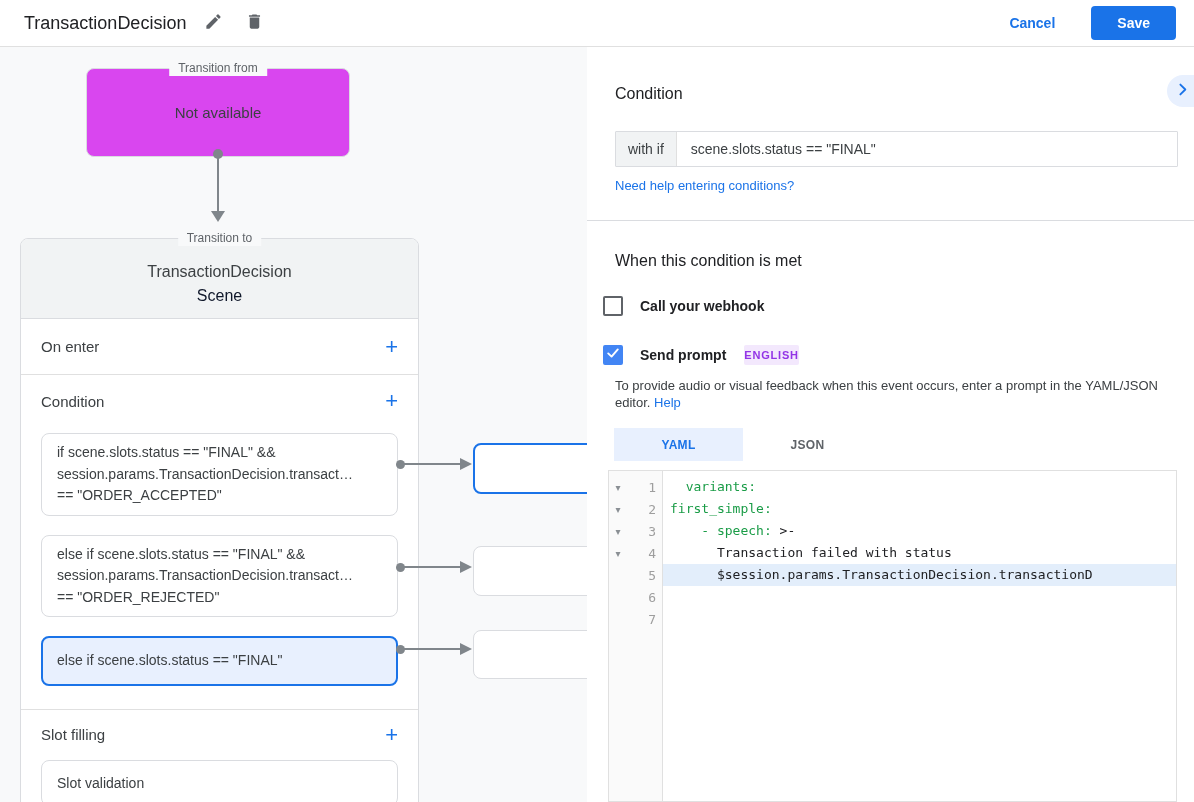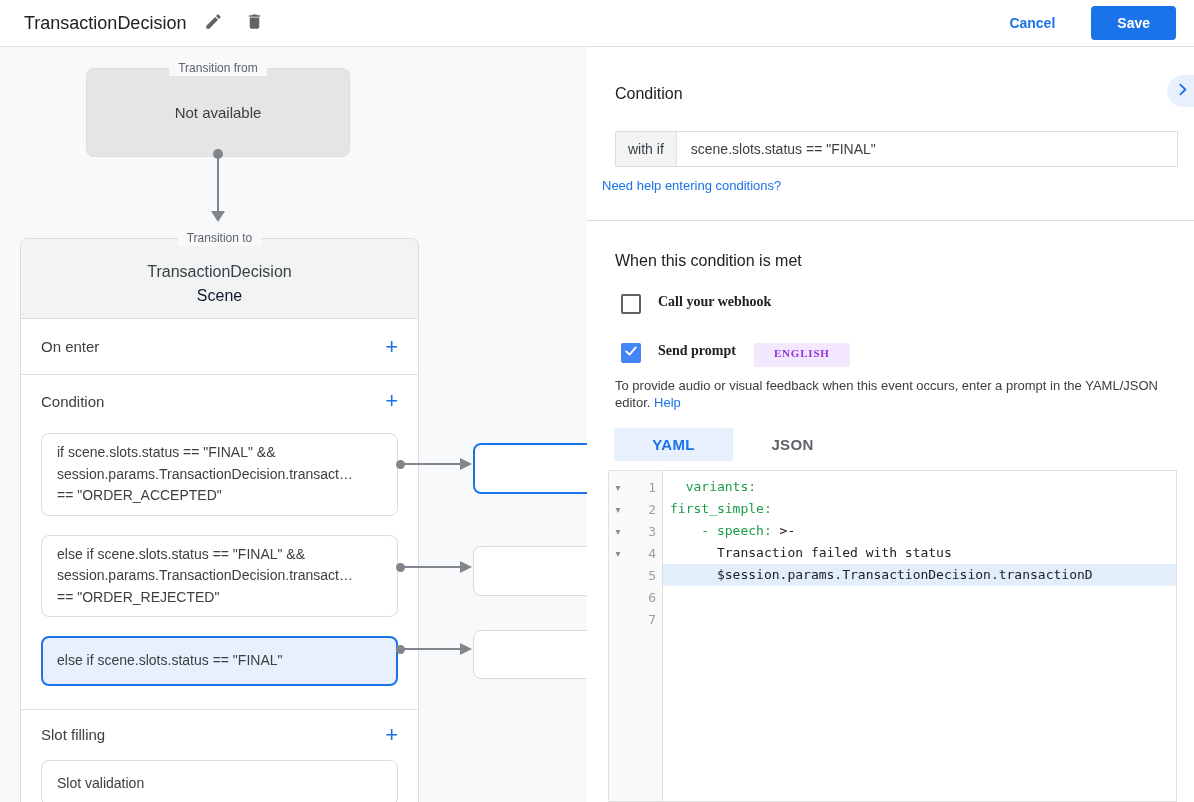--- a/index.html
+++ b/index.html
@@ -17,21 +17,21 @@
     cursor:pointer; margin-right:36px; font-family:inherit; }
   .save-btn { background:#1a73e8; color:#fff; border:none; border-radius:4px; font-size:14px;
     font-weight:bold; padding:9px 26px; cursor:pointer; font-family:inherit; }
 
   
   .main { position:absolute; top:47px; left:0; right:0; bottom:0; display:flex; }
   .diagram { position:relative; width:587px; background:#f8f9fa; overflow:hidden; flex:none; }
   .panel { position:relative; flex:1; background:#fff; }
 
   
-  .node-box { position:absolute; background:#e5e5e5; border:1px solid #dadce0; border-radius:8px; }
+  .node-box { position:absolute; background:#d946ef; border:1px solid #dadce0; border-radius:8px; }
   .legend { position:absolute; top:-8px; left:50%; transform:translateX(-50%);
     background:#f8f9fa; padding:0 9px; font-size:12px; color:#5f6368; white-space:nowrap; line-height:15px; }
   .tfrom { left:86px; top:21px; width:264px; height:89px; display:flex; align-items:center; justify-content:center; }
   .tfrom-content { font-size:15px; color:#3c4043; }
 
   .dot { position:absolute; width:10px; height:10px; border-radius:50%; background:#80868b; }
   .vline { position:absolute; width:2px; background:#80868b; }
   .hline { position:absolute; height:2px; background:#80868b; }
   .head-down { position:absolute; width:0; height:0;
     border-left:7px solid transparent; border-right:7px solid transparent; border-top:11px solid #80868b; }
@@ -62,38 +62,38 @@
   .p-heading { position:absolute; left:28px; font-size:16px; color:#202124; }
   .chevron-pill { position:absolute; top:28px; right:0; width:27px; height:32px; background:#e8f0fe;
     border:none; border-radius:16px 0 0 16px; cursor:pointer; display:flex; align-items:center;
     justify-content:center; padding-left:4px; }
   .cond-input-row { position:absolute; top:84px; left:28px; right:16px; height:36px;
     border:1px solid #dadce0; border-radius:1px; display:flex; background:#fff; }
   .cond-prefix { background:#f1f3f4; border-right:1px solid #e0e0e0; font-size:14px; color:#3c4043;
     padding:0 12px; display:flex; align-items:center; flex:none; }
   .cond-value { border:none; outline:none; flex:1; font-size:14px; color:#3c4043; padding:0 14px;
     font-family:inherit; background:transparent; }
-  .help-link { position:absolute; top:131px; left:15px; font-size:13px; color:#1a73e8;
+  .help-link { position:absolute; top:131px; left:28px; font-size:13px; color:#1a73e8;
     text-decoration:none; cursor:pointer; }
   .p-divider { position:absolute; top:173px; left:0; right:0; border-bottom:1px solid #dadce0; }
 
-  .chk-row { position:absolute; left:34px; display:flex; height:24px;font-family:Liberation Serif, serif; }
+  .chk-row { position:absolute; left:16px; display:flex; align-items:center; height:24px; }
   .chk { width:20px; height:20px; border:2px solid #5f6368; border-radius:2px; background:#fff;
     cursor:pointer; flex:none; }
   .chk.checked { background:#4285f4; border-color:#4285f4; display:flex; align-items:center; justify-content:center; }
   .chk-label { margin-left:17px; font-size:14px; font-weight:bold; color:#202124; }
   .lang-badge { margin-left:18px; background:#f3e8fd; color:#9334e6; font-size:11px; font-weight:bold;
-    letter-spacing:0.8px; padding:4px 20px; border-radius:2px; }
+    letter-spacing:0.8px; padding:4px 0; border-radius:2px; }
   .p-desc { position:absolute; top:330px; left:28px; width:568px; font-size:13px; color:#3c4043;
     line-height:17px; }
   .p-desc a { color:#1a73e8; text-decoration:none; cursor:pointer; }
 
   .tabs { position:absolute; top:381px; left:27px; display:flex; }
-  .tab { width:119px; height:33px; display:flex; align-items:center; justify-content:center;
-    font-size:15px; font-weight:bold; letter-spacing:0.3px; color:#5f6368; background:none;
+  .tab { width:129px; height:33px; display:flex; align-items:center; justify-content:center;
+    font-size:12px; font-weight:bold; letter-spacing:0.3px; color:#5f6368; background:none;
     border:none; cursor:pointer; font-family:inherit; }
   .tab.active { color:#1a73e8; background:#e8f0fe; }
 
   
   .editor { position:absolute; top:423px; left:21px; right:17px; bottom:0;
     border:1px solid #e0e0e0; display:flex; background:#fff;
     font-family:"DejaVu Sans Mono", monospace; font-size:13px; }
   .gutter { width:54px; flex:none; background:#fafafa; border-right:1px solid #e0e0e0; padding-top:5px; }
   .gr { display:flex; height:22px; align-items:center; }
   .fold { width:18px; text-align:center; font-size:10px; color:#8a8f94; cursor:pointer;

